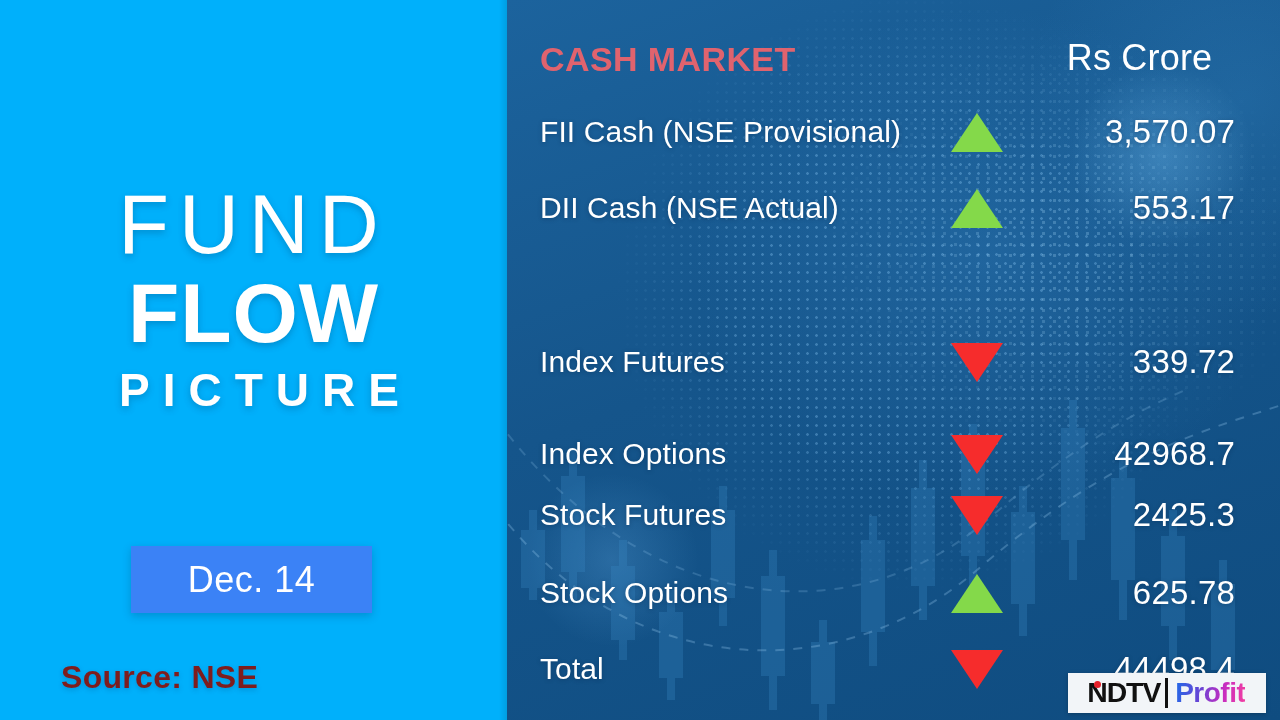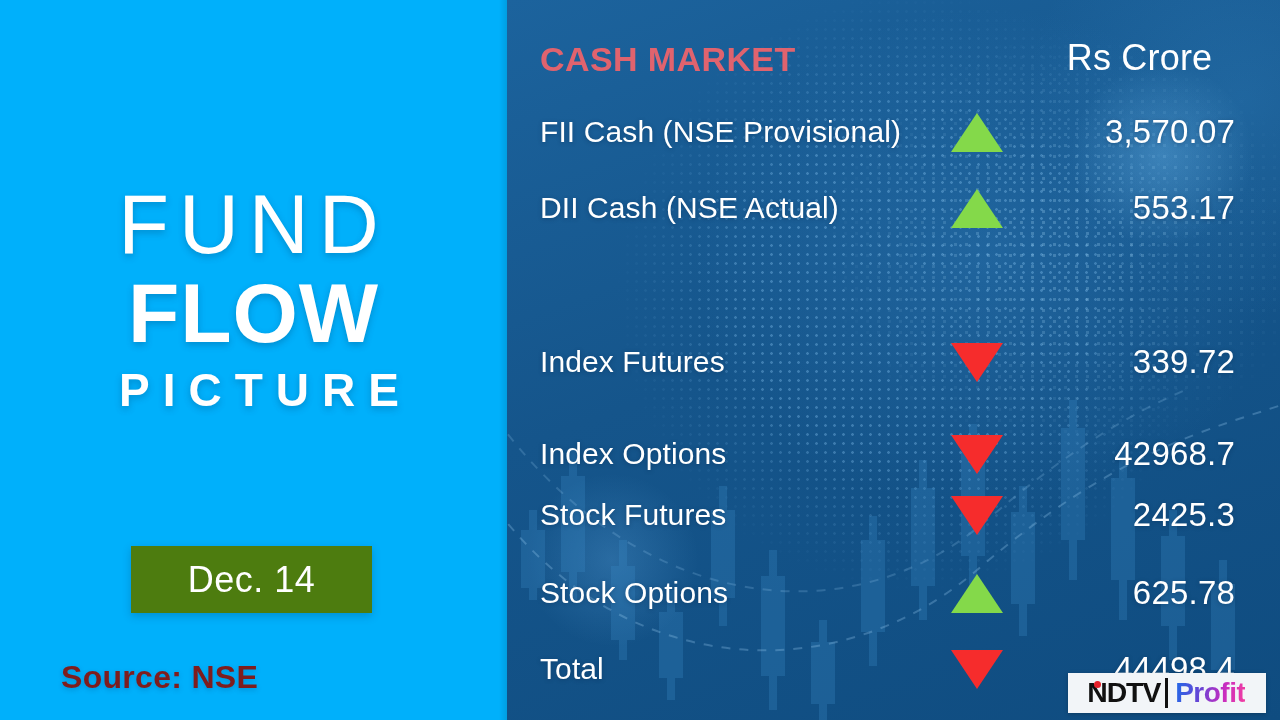--- a/index.html
+++ b/index.html
@@ -34,21 +34,21 @@
   #brand-flow{
     font-size:84px; font-weight:bold; letter-spacing:1px;
     margin-top:5px;
   }
   #brand-picture{
     font-size:46px; font-weight:bold; letter-spacing:13px;
     margin-top:12px; padding-left:24px;
   }
   #date-badge{
     position:absolute; left:131px; top:546px; width:241px; height:67px;
-    background:#4d7c0f;
+    background:#3b82f6;
     display:flex; align-items:center; justify-content:center;
     box-shadow:0 3px 8px rgba(0,50,95,0.25);
   }
   #date-badge-label{
     color:#ffffff; font-size:36px; font-weight:400; letter-spacing:0.5px;
   }
   #source-label{
     position:absolute; left:61px; top:659px;
     color:#7f1d1d; font-size:32px; font-weight:bold; letter-spacing:0.3px;
     text-shadow:0 2px 5px rgba(0,60,110,0.25);

